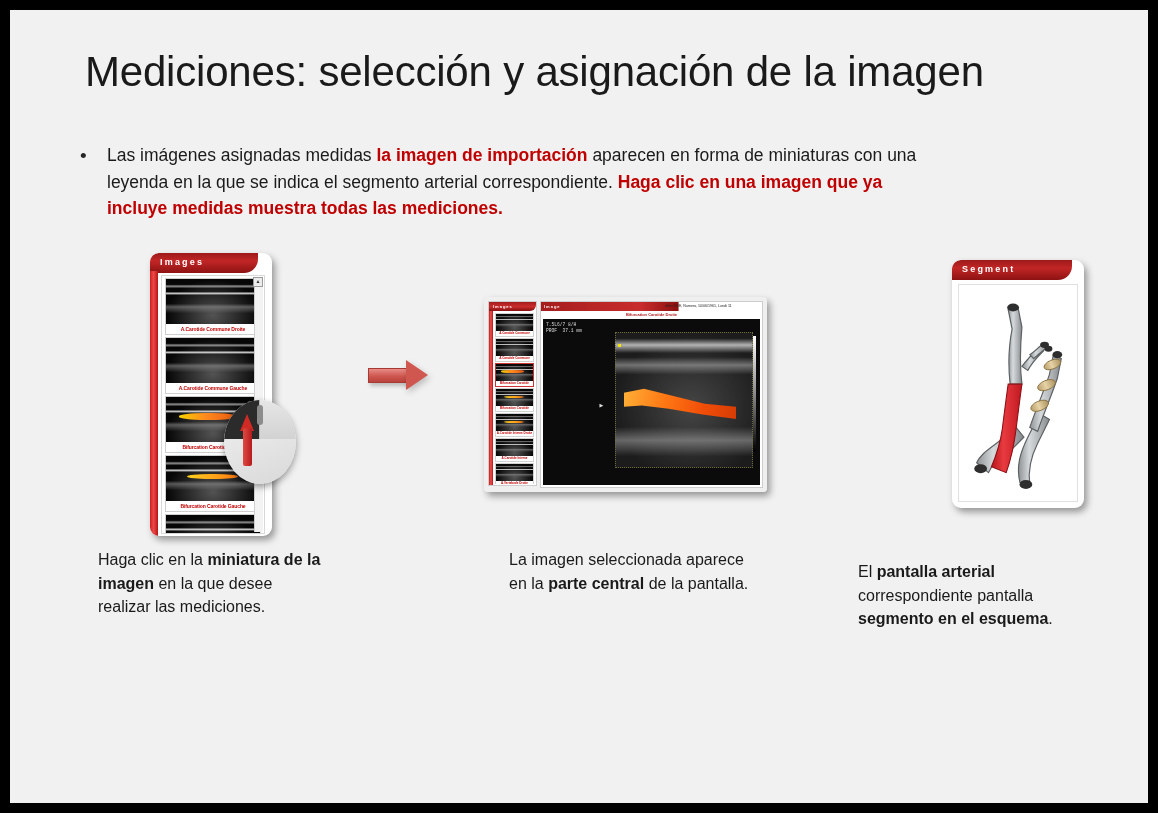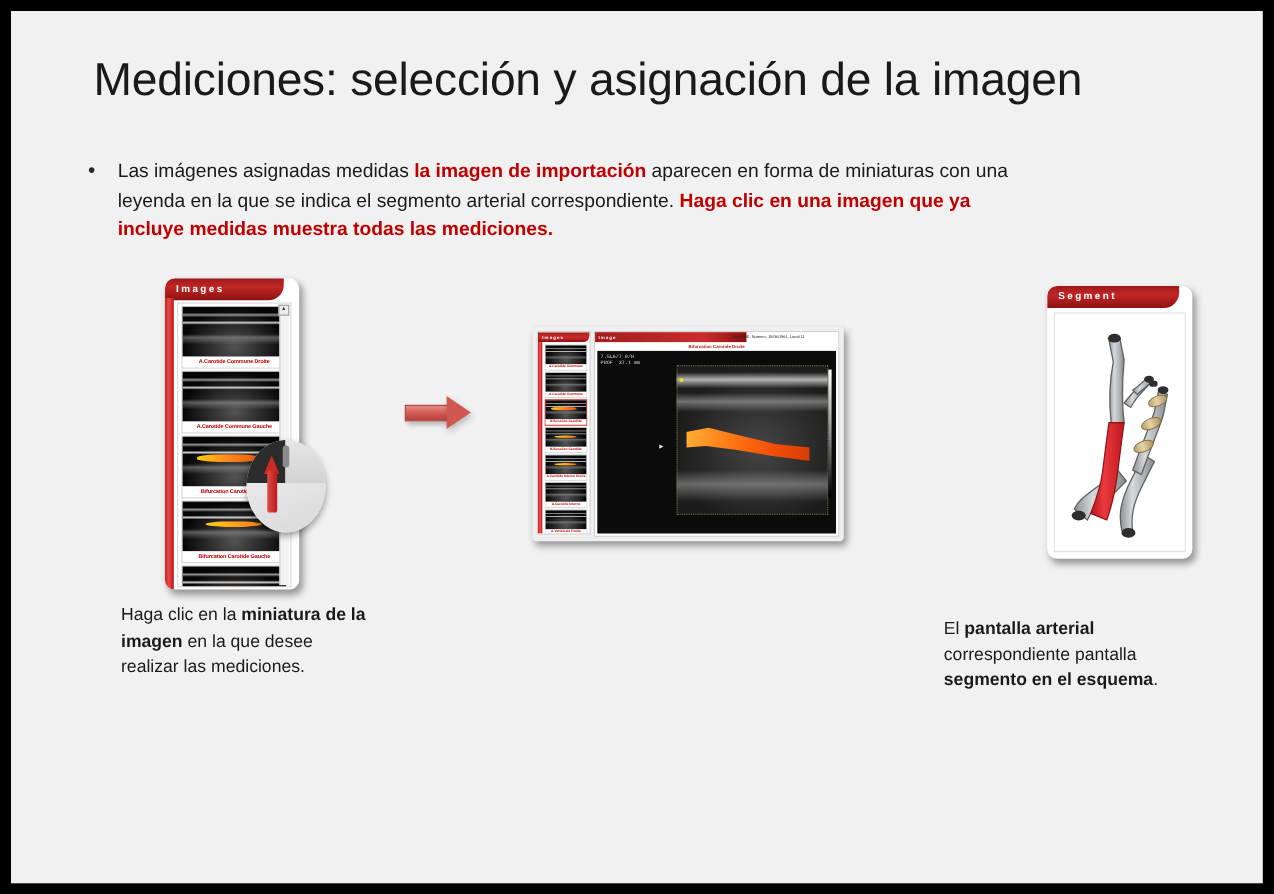--- a/index.html
+++ b/index.html
@@ -407,21 +407,21 @@
   }
 
   
   .caption{
     position:absolute;
     font-size:16px;
     line-height:1.48;
     color:#1a1a1a;
   }
   .caption b{font-weight:bold;}
-  #caption-1{left:88px;top:538px;width:225px;margin-left:12px;}
+  #caption-1{left:88px;top:538px;width:225px;}
   #caption-2{left:499px;top:538px;width:245px;}
   #caption-3{left:848px;top:550px;width:245px;}
 </style>
 </head>
 <body>
 
 <div class="slide">
 
   <div class="slide-title">Mediciones: selección y asignación de la imagen</div>
 
@@ -621,16 +621,17 @@
         <ellipse cx="91" cy="60" rx="4" ry="3" fill="#2e2e2e"></ellipse>
         <ellipse cx="100" cy="66" rx="5" ry="3.6" fill="#2e2e2e"></ellipse>
         <ellipse cx="22" cy="182" rx="6.5" ry="4.5" fill="#2e2e2e"></ellipse>
         <ellipse cx="68" cy="198" rx="6.5" ry="4.5" fill="#2e2e2e"></ellipse>
       </svg>
     </div>
   </div>
 
   <div class="caption" id="caption-1"><span>Haga clic en la </span><b>miniatura de la imagen</b><span> en la que desee realizar las mediciones.</span></div>
 
+  <div class="caption" id="caption-2"><span>La imagen seleccionada aparece en la </span><b>parte central</b><span> de la pantalla.</span></div>
 
   <div class="caption" id="caption-3"><span>El </span><b>pantalla arterial</b><span> correspondiente pantalla </span><b>segmento en el esquema</b><span>.</span></div>
 
 </div>
 
 </body></html>

